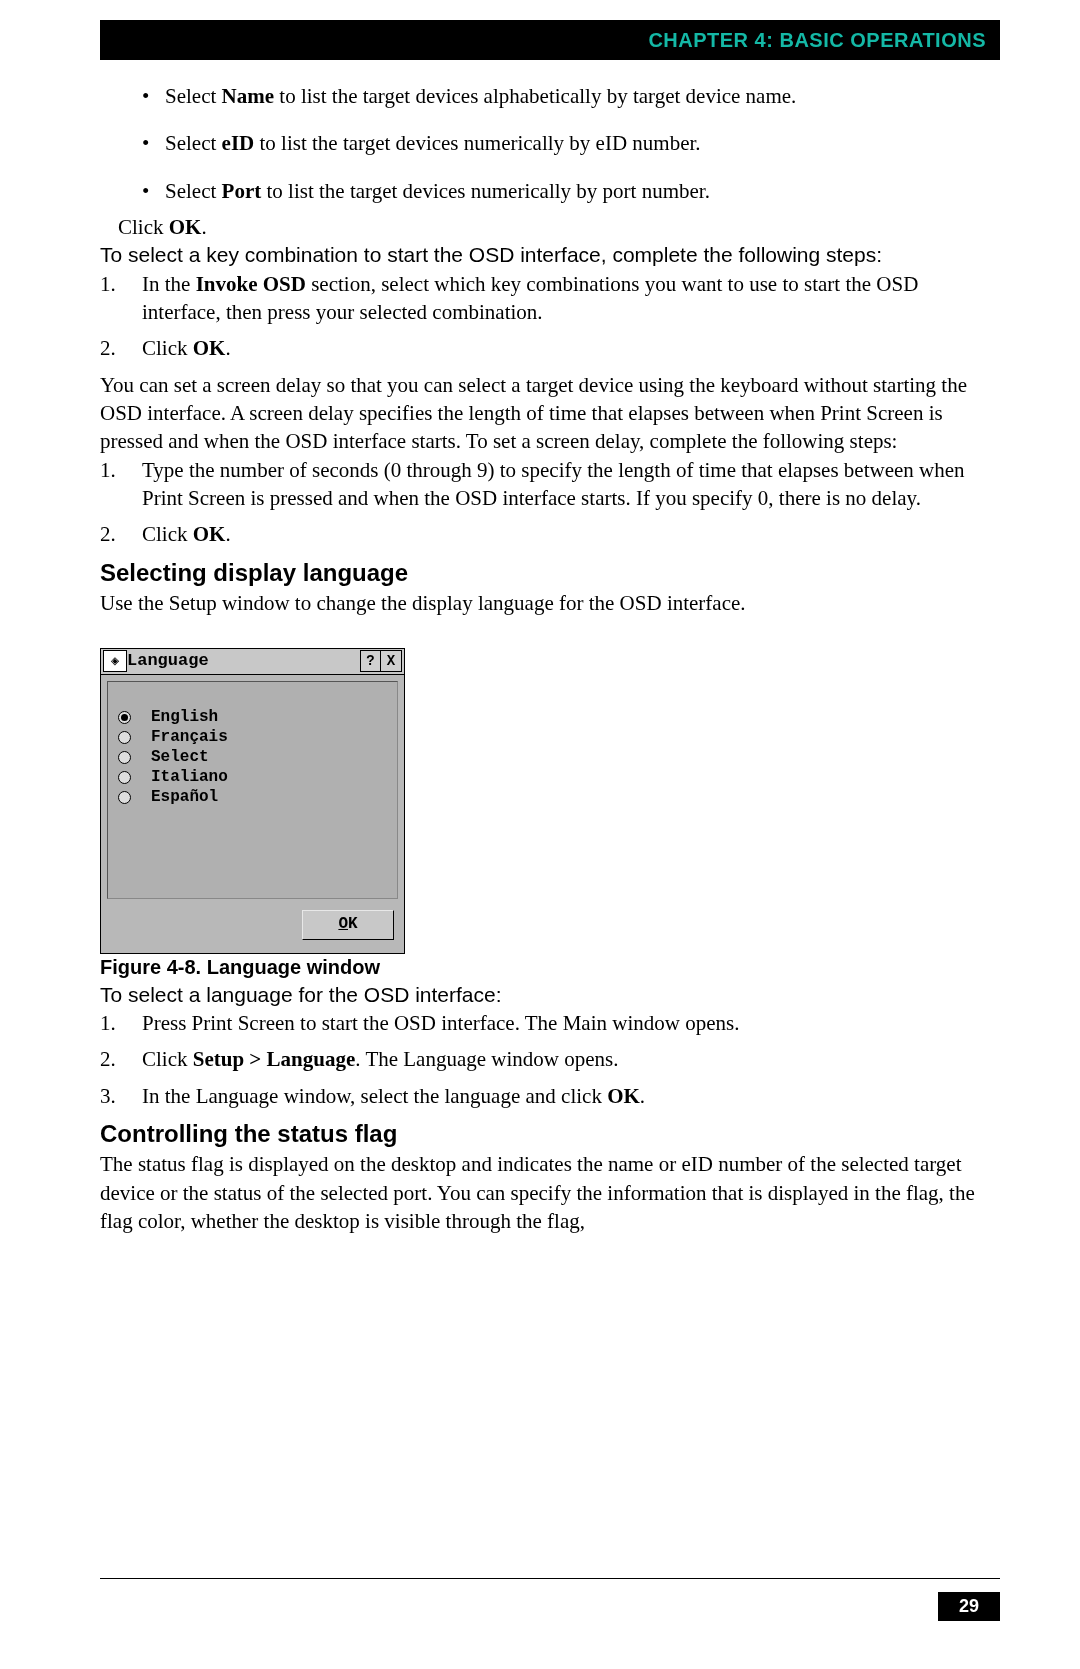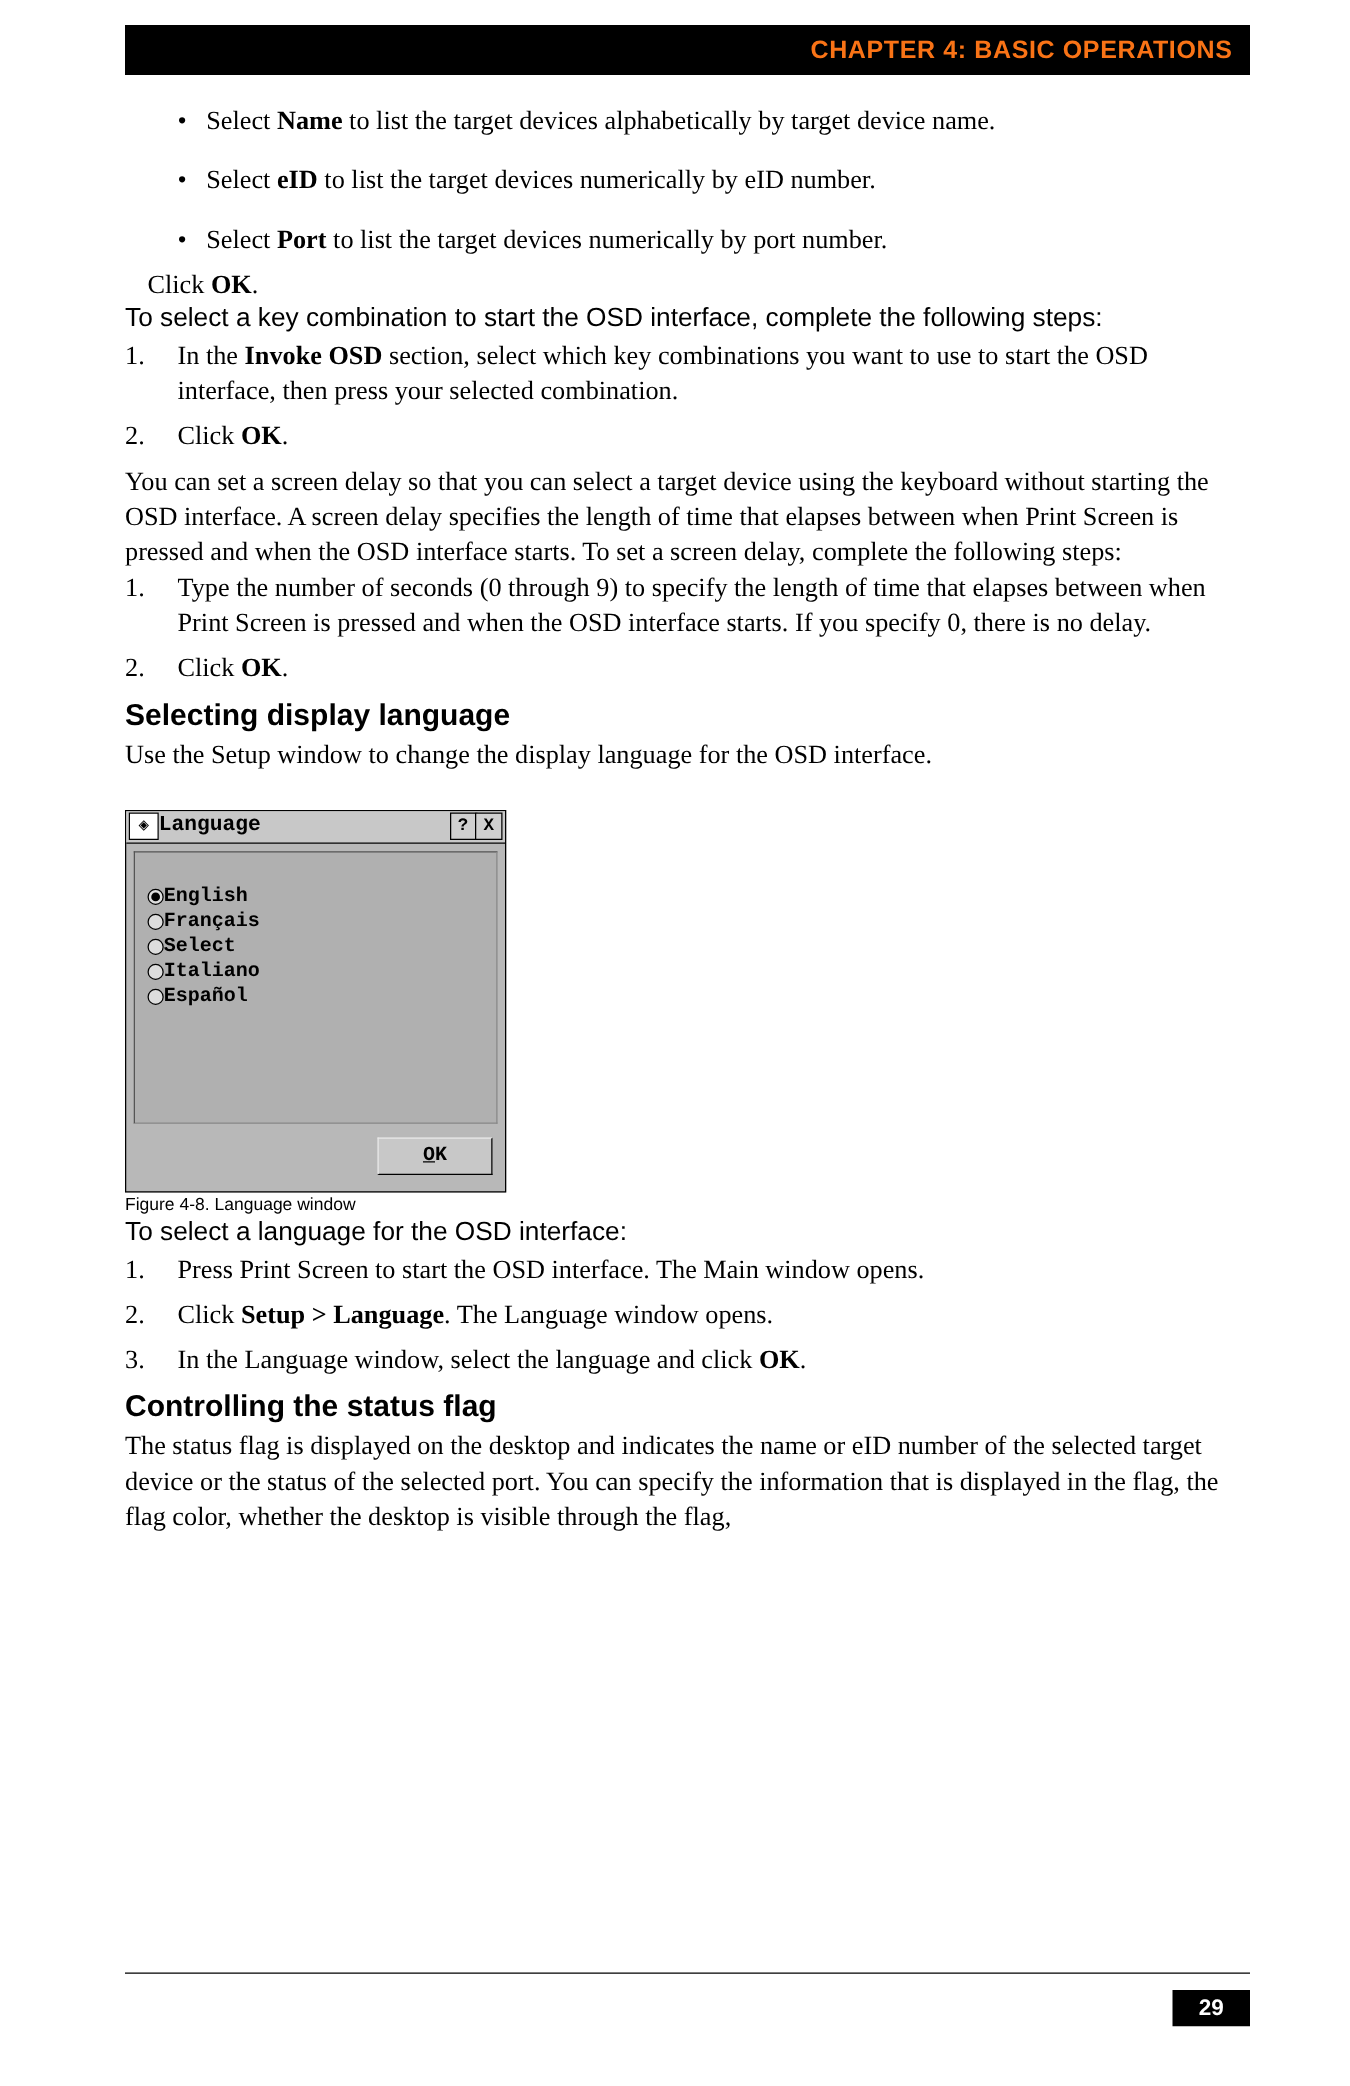--- a/index.html
+++ b/index.html
@@ -13,21 +13,21 @@
   }
   .page {
     position: absolute;
     left: 100px;
     top: 20px;
     width: 900px;
   }
   .header-bar {
     height: 40px;
     background: #000;
-    color: #f97316;
+    color: #14b8a6;
     font-family: Arial, Helvetica, sans-serif;
     font-weight: bold;
     font-size: 20px;
     display: flex;
     align-items: center;
     justify-content: flex-end;
     padding-right: 14px;
     letter-spacing: 0.5px;
   }
   .content {
@@ -82,22 +82,22 @@
   .para { margin-bottom: 10px; }
   .section-h {
     font-family: Arial, Helvetica, sans-serif;
     font-weight: bold;
     font-size: 24px;
     margin-top: 14px;
     margin-bottom: 8px;
   }
   .caption {
     font-family: Arial, Helvetica, sans-serif;
-    font-weight: normal;
-    font-size: 14px;
+    font-weight: bold;
+    font-size: 20px;
     margin: 14px 0 14px 0;
   }
   b { font-weight: bold; }
 
   
   .lang-window {
     width: 305px;
     margin-top: 30px;
     border: 1.5px solid #000;
     background: #b8b8b8;
@@ -145,21 +145,21 @@
   .lang-body {
     background: #b0b0b0;
     border: 1.5px solid #888;
     border-top-color:#555; border-left-color:#555;
     height: 218px;
     padding: 26px 10px 10px 10px;
   }
   .radio-row {
     display: flex;
     align-items: center;
-    gap: 0;
+    gap: 20px;
     font-family: "Courier New", monospace;
     font-weight: bold;
     font-size: 16px;
     height: 20px;
   }
   .radio-outer {
     width: 13px; height: 13px;
     border: 1.5px solid #000;
     border-radius: 50%;
     background: #ddd;

